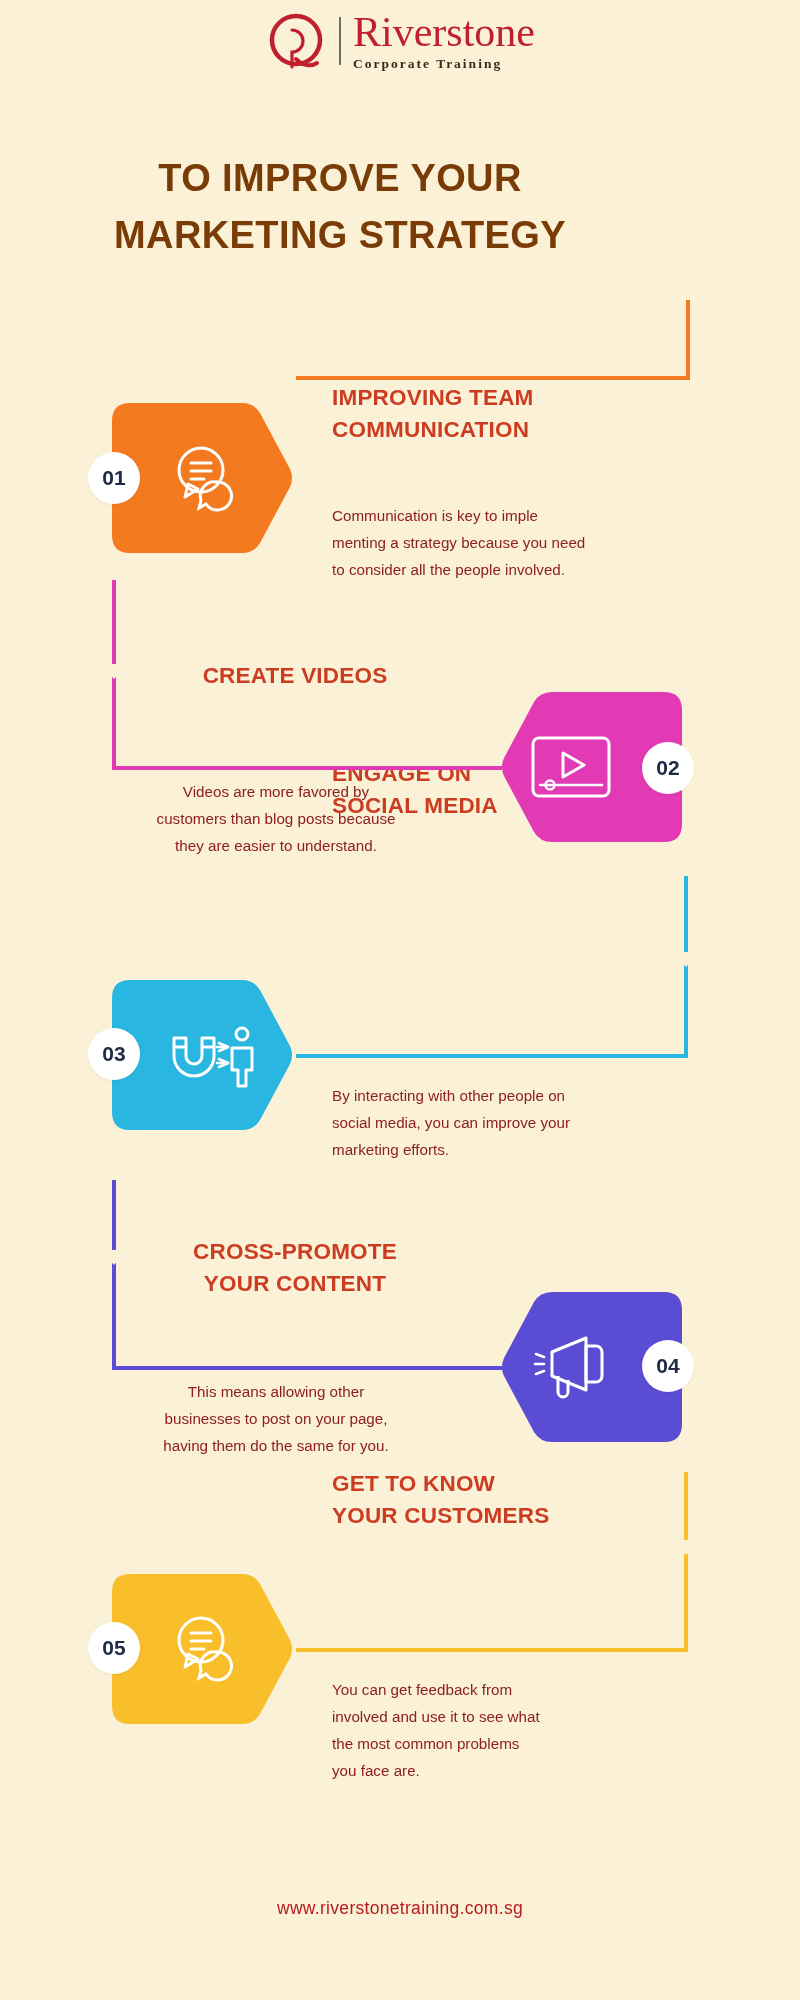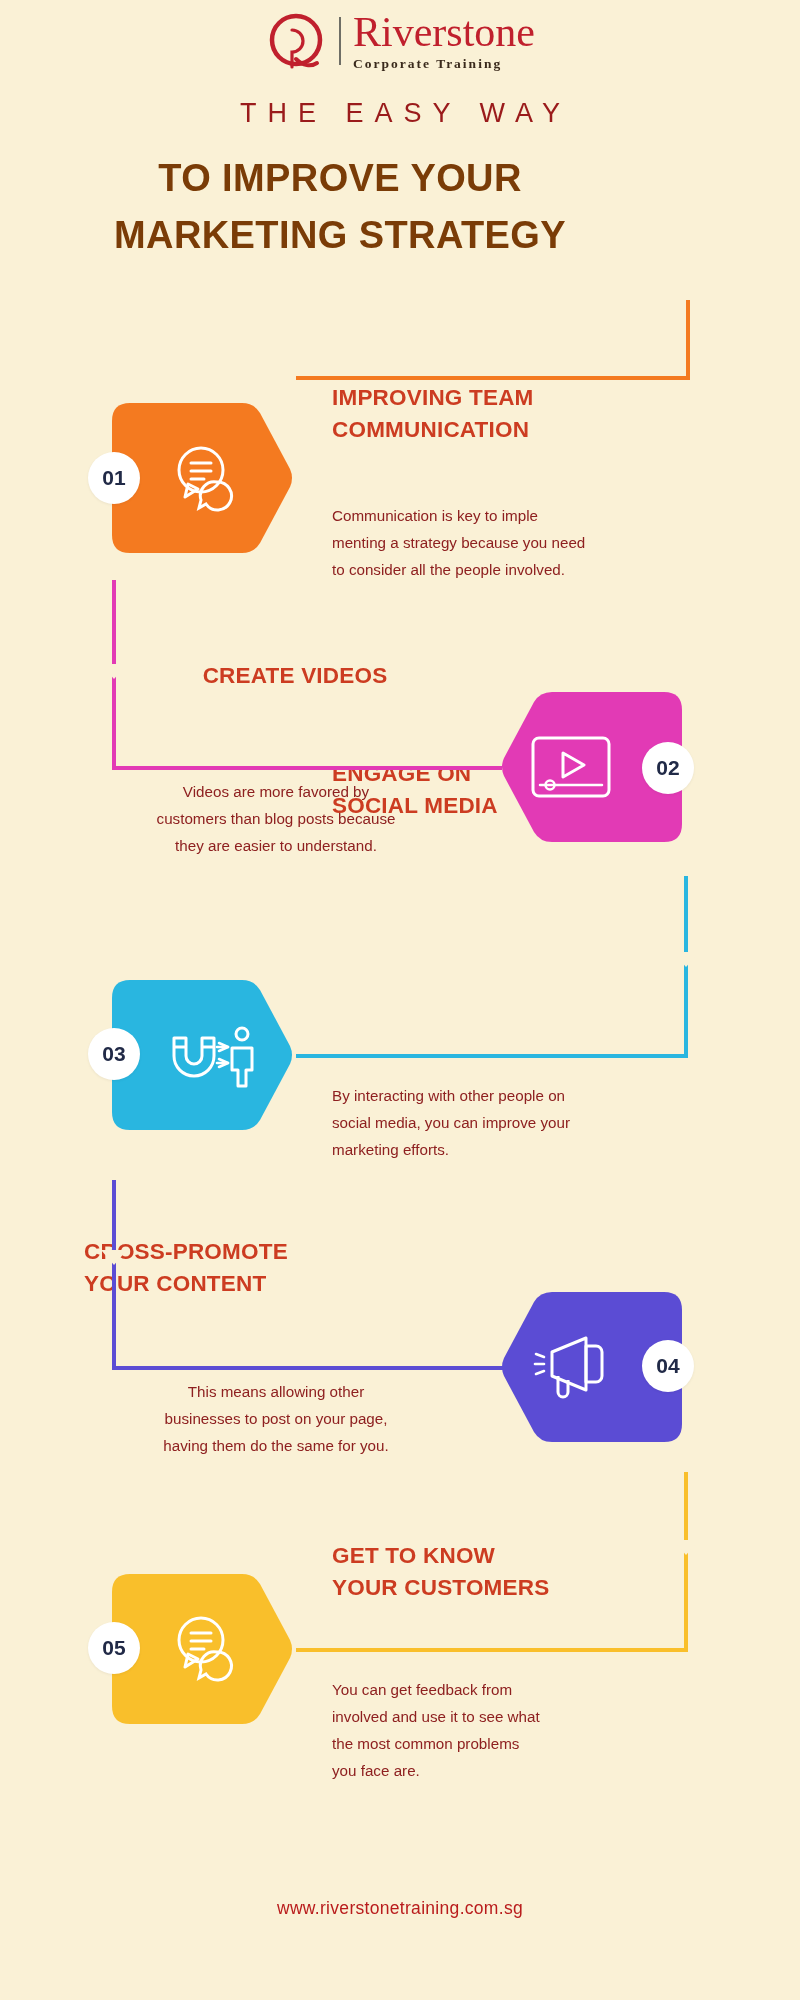--- a/index.html
+++ b/index.html
@@ -125,21 +125,20 @@
         <path d="M31 49 C38 56 46 57 52 53" fill="none" stroke="#c0202d" stroke-width="4" stroke-linecap="round"></path>
       </svg>
     </div>
     <div class="logo-divider"></div>
     <div class="logo-words">
       <div class="logo-name">Riverstone</div>
       <div class="logo-sub">Corporate Training</div>
     </div>
   </div>
 
-  <div class="kicker">THE EASY WAY</div>
   <div class="headline l1">TO IMPROVE YOUR</div>
   <div class="headline l2">MARKETING STRATEGY</div>
 
   <div class="connector">
     <div class="conn-line" style="left:296px; top:376px; width:394px; height:4px; background:#f47a20;"></div>
     <div class="conn-line" style="left:686px; top:300px; width:4px; height:80px; background:#f47a20;"></div>
   </div>
 
   <div class="connector">
     <div class="conn-line" style="left:112px; top:580px; width:4px; height:190px; background:#e23ab5;"></div>
@@ -267,21 +266,21 @@
     <div class="icon-wrap" style="left:528px; top:1328px; width:86px; height:78px;">
       <svg viewBox="0 0 86 78" width="86" height="78">
         <path d="M24 24 L58 10 V62 L24 48 Z" fill="none" stroke="#ffffff" stroke-width="3" stroke-linejoin="round"></path>
         <path d="M58 18 h10 a6 6 0 0 1 6 6 v24 a6 6 0 0 1 -6 6 h-10 Z" fill="none" stroke="#ffffff" stroke-width="3" stroke-linejoin="round"></path>
         <path d="M30 48 v16 a5 5 0 0 0 10 0 V52" fill="none" stroke="#ffffff" stroke-width="3" stroke-linejoin="round"></path>
         <line x1="8" y1="26" x2="16" y2="29" stroke="#ffffff" stroke-width="2.6" stroke-linecap="round"></line>
         <line x1="7" y1="36" x2="16" y2="36" stroke="#ffffff" stroke-width="2.6" stroke-linecap="round"></line>
         <line x1="8" y1="46" x2="16" y2="43" stroke="#ffffff" stroke-width="2.6" stroke-linecap="round"></line>
       </svg>
     </div>
-    <div class="step-title" style="left:84px; top:1236px; width:390px; text-align:left;">
+    <div class="step-title" style="left:100px; top:1236px; width:390px; text-align:center;">
       <div>CROSS-PROMOTE</div>
       <div>YOUR CONTENT</div>
     </div>
     <div class="step-body" style="left:62px; top:1378px; width:428px; text-align:center;">
       <div>This means allowing other</div>
       <div>businesses to post on your page,</div>
       <div>having them do the same for you.</div>
     </div>
   </div>
 
@@ -297,21 +296,21 @@
     <div class="icon-wrap" style="left:170px; top:1610px; width:76px; height:78px;">
       <svg viewBox="0 0 76 78" width="76" height="78">
         <circle cx="31" cy="30" r="22" fill="none" stroke="#ffffff" stroke-width="3"></circle>
         <path d="M18 44 L15 57 L28 49 Z" fill="none" stroke="#ffffff" stroke-width="3" stroke-linejoin="round"></path>
         <line x1="21" y1="23" x2="41" y2="23" stroke="#ffffff" stroke-width="3" stroke-linecap="round"></line>
         <line x1="21" y1="31" x2="41" y2="31" stroke="#ffffff" stroke-width="3" stroke-linecap="round"></line>
         <line x1="21" y1="39" x2="34" y2="39" stroke="#ffffff" stroke-width="3" stroke-linecap="round"></line>
         <path d="M47 42 a14 14 0 1 1 -11 22 l-7 4 2 -8 a14 14 0 0 1 16 -18 Z" fill="none" stroke="#ffffff" stroke-width="3"></path>
       </svg>
     </div>
-    <div class="step-title" style="left:332px; top:1540px; width:330px;">
+    <div class="step-title" style="left:332px; top:1468px; width:330px;">
       <div>GET TO KNOW</div>
       <div>YOUR CUSTOMERS</div>
     </div>
     <div class="step-body" style="left:332px; top:1676px; width:368px; text-align:left;">
       <div>You can get feedback from</div>
       <div>involved and use it to see what</div>
       <div>the most common problems</div>
       <div>you face are.</div>
     </div>
   </div>

